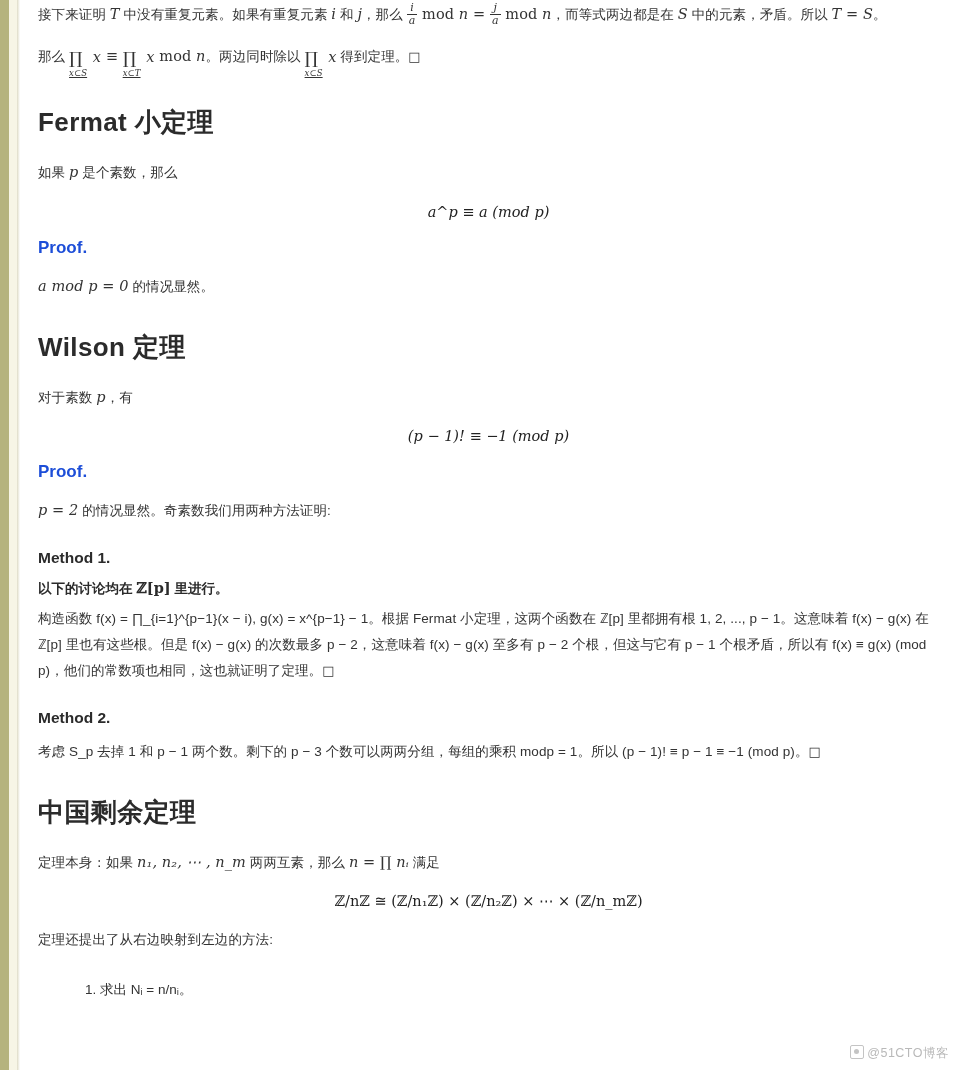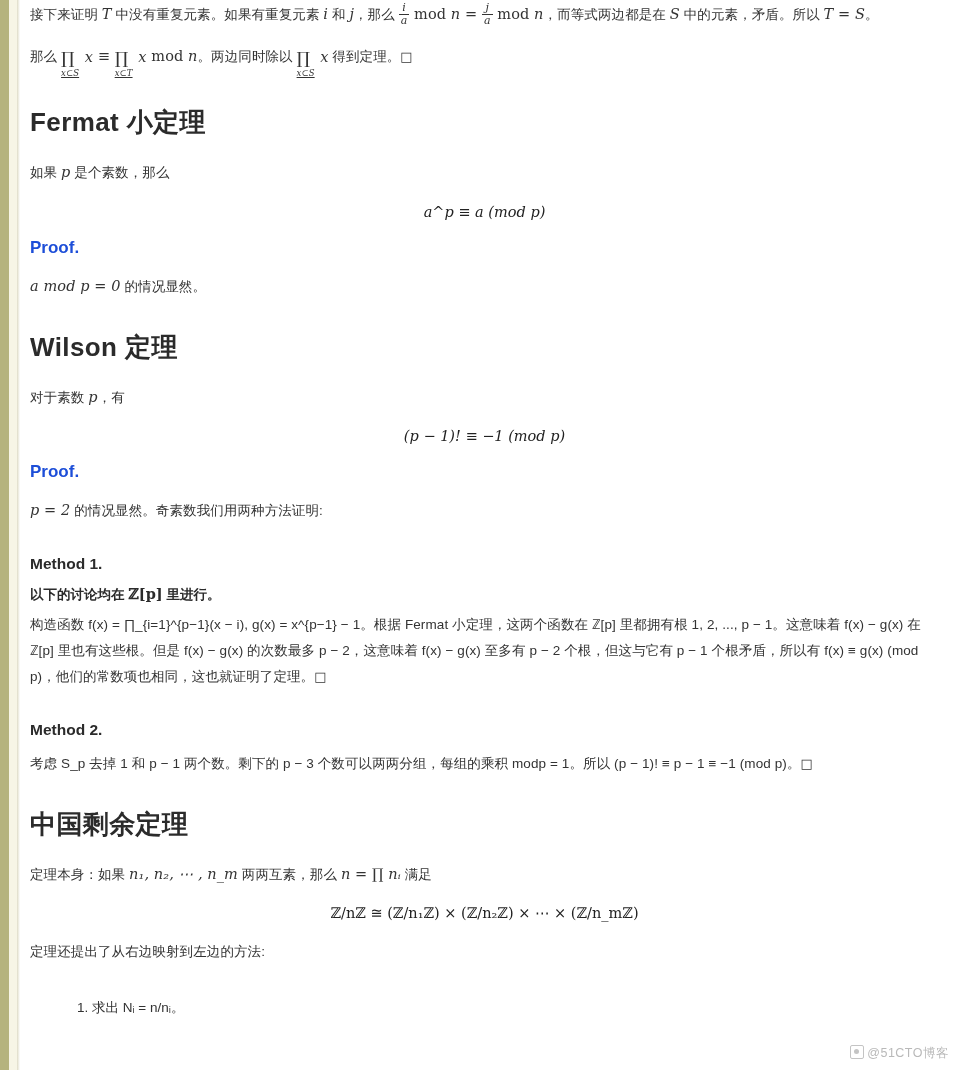--- a/index.html
+++ b/index.html
@@ -29,49 +29,49 @@
   }
   .edge-shadow {
     position: absolute;
     left: 17px; top: 0; bottom: 0;
     width: 3px;
     background: linear-gradient(to right, #dedbc6, #ffffff);
   }
   .page {
     position: absolute;
     left: 20px; top: 0; right: 0; bottom: 0;
-    padding: 0 20px 0 10px;
+    padding: 0 20px 0 18px;
     box-sizing: border-box;
   }
   .para {
     color: #333333;
     font-size: 13.5px;
     line-height: 1.95;
     margin: 0 0 14px 0;
     letter-spacing: 0.1px;
   }
-  .para.tight { margin-bottom: 28px; }
+  .para.tight { margin-bottom: 22px; }
   h2.section {
     font-size: 26px;
     font-weight: bold;
     color: #2b2b2b;
     margin: 30px 0 18px 0;
     letter-spacing: 0.4px;
   }
   h3.sub {
     font-size: 17px;
     font-weight: bold;
     color: #1d4ed8;
     margin: 8px 0 14px 0;
   }
   h4.method {
     font-size: 15.5px;
     font-weight: bold;
     color: #2b2b2b;
-    margin: 30px 0 12px 0;
+    margin: 24px 0 12px 0;
   }
   .bold-line {
     font-weight: bold;
     font-size: 13.5px;
     color: #2b2b2b;
     margin: 0 0 8px 0;
   }
   .display {
     text-align: center;
     font-size: 15px;

